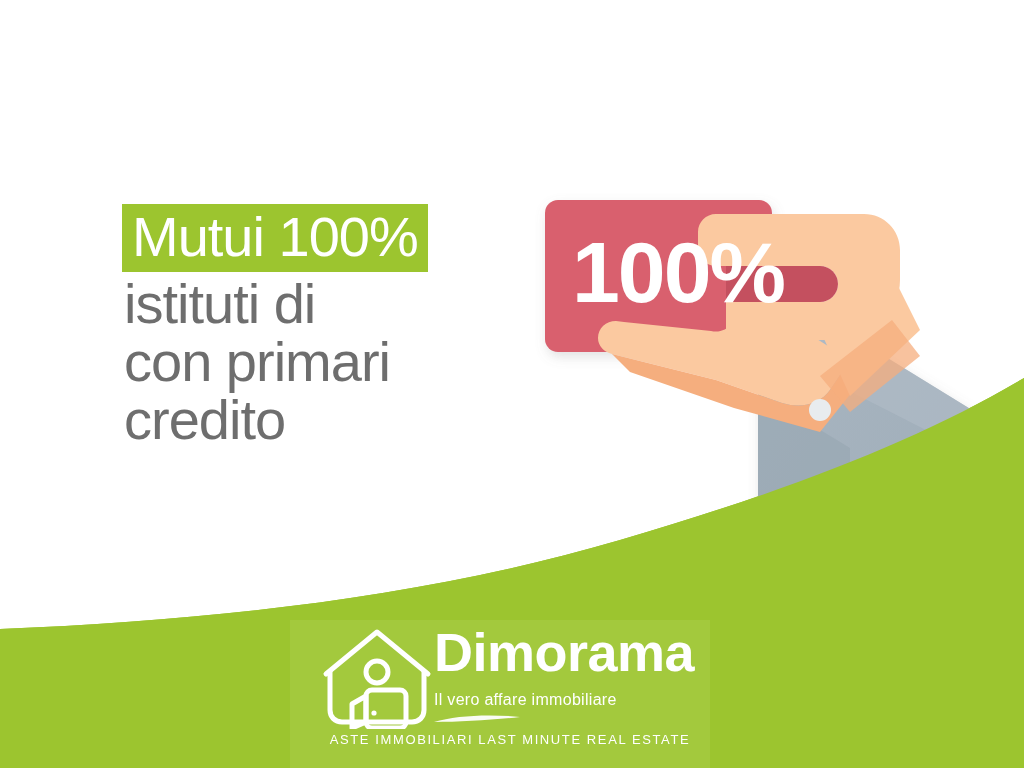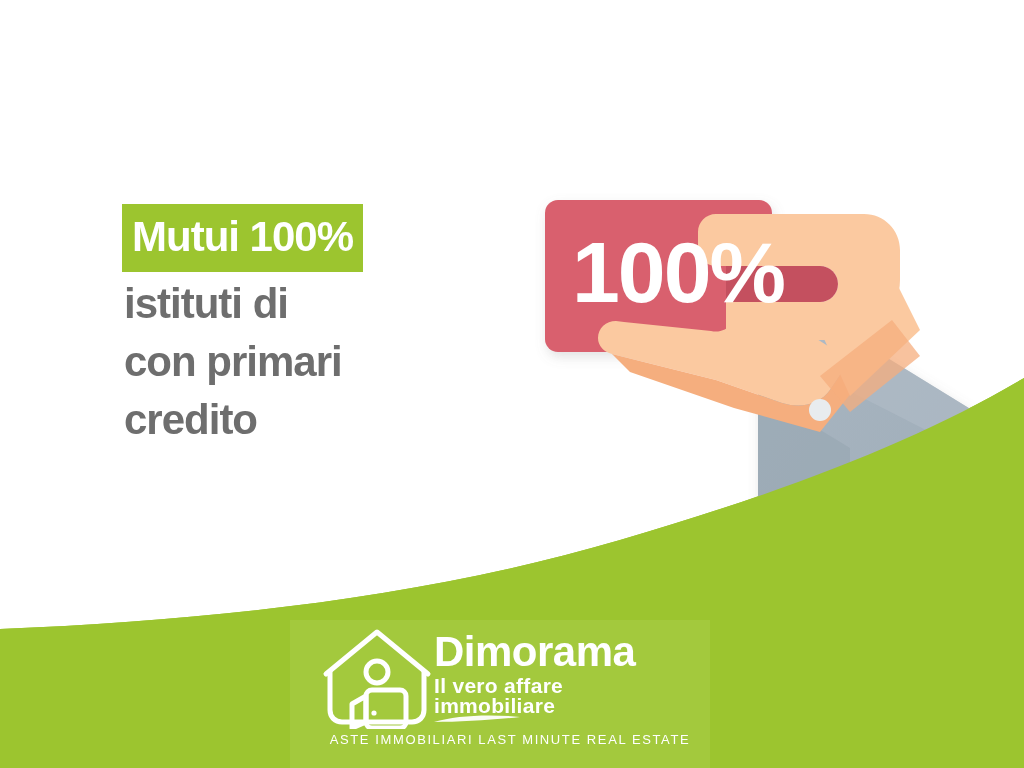--- a/index.html
+++ b/index.html
@@ -27,22 +27,22 @@
   }
 
   
   .headline {
     position: absolute;
     left: 124px;
     top: 204px;
     width: 430px;
   }
   .headline-line {
-    font-weight: bold;
-    font-size: 42px;
+    font-weight: normal;
+    font-size: 56px;
     line-height: 58px;
     letter-spacing: -1px;
     color: #6e6e6e;
     white-space: nowrap;
   }
   .headline-line.hl-highlight {
     display: inline-block;
     background: #9cc52f;
     color: #ffffff;
     padding: 4px 10px 6px 10px;
@@ -82,33 +82,33 @@
     width: 110px;
     height: 105px;
   }
   .logo-words {
     position: absolute;
     left: 112px;
     top: 6px;
     width: 255px;
   }
   .logo-name {
-    font-size: 42px;
+    font-size: 54px;
     font-weight: bold;
     letter-spacing: -0.5px;
     color: #ffffff;
     line-height: 44px;
   }
   .logo-tagline {
-    font-size: 21px;
-    font-weight: bold;
+    font-size: 16px;
+    font-weight: normal;
     letter-spacing: 0.3px;
     color: #ffffff;
     line-height: 20px;
-    margin-top: 2px;
+    margin-top: 16px;
   }
   .logo-swoosh {
     position: absolute;
     left: 110px;
     top: 89px;
     width: 90px;
     height: 12px;
   }
   .logo-strap {
     position: absolute;

